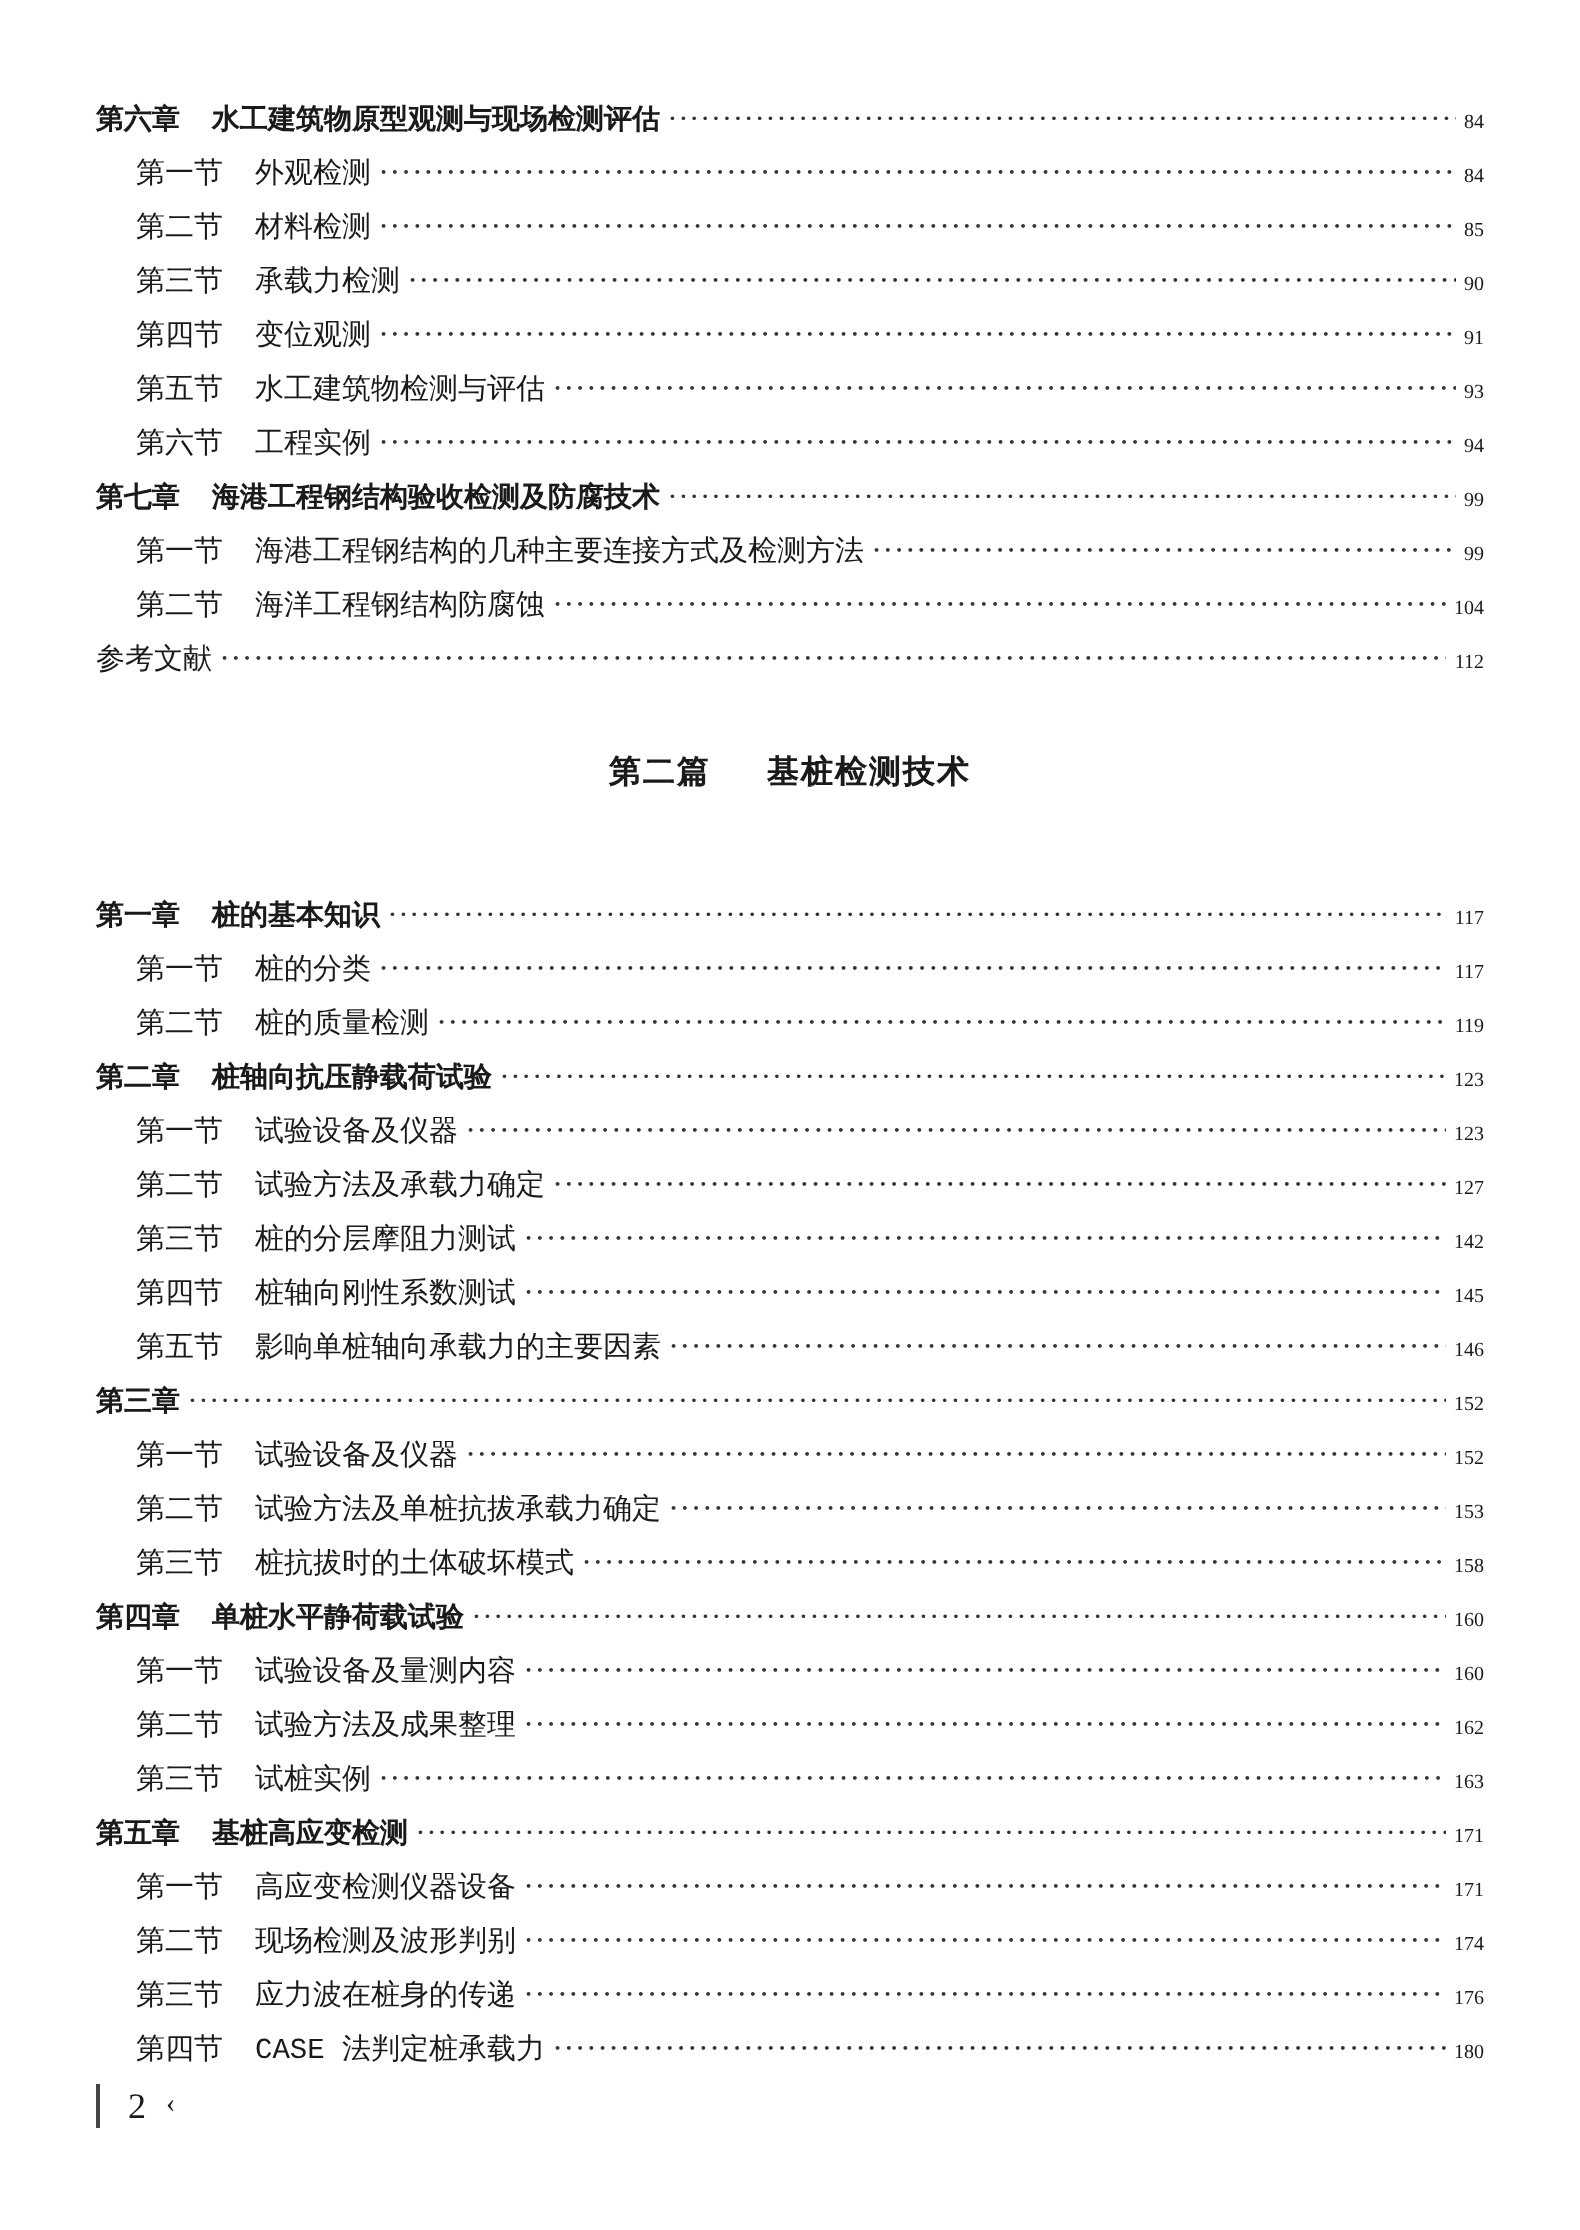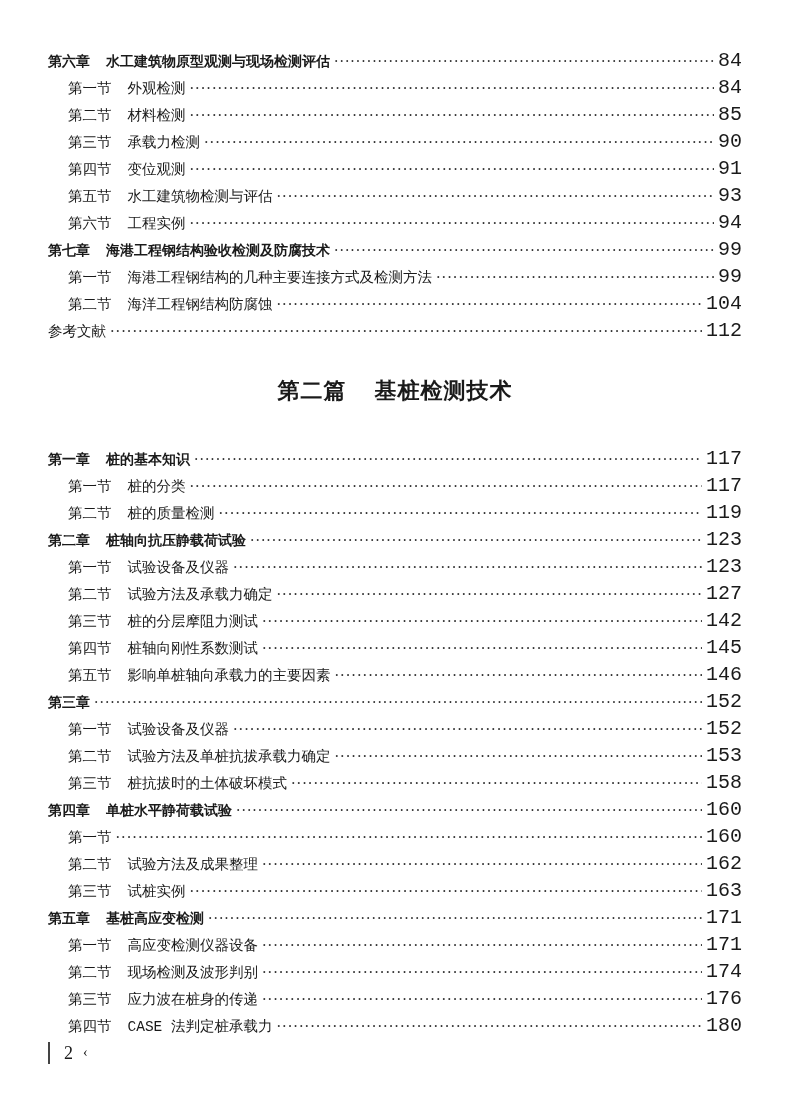--- a/index.html
+++ b/index.html
@@ -8,23 +8,23 @@
   .toc { position: absolute; left: 48px; width: 694px; }
   .row { display: flex; align-items: baseline; height: 27px; line-height: 27px; font-size: 14.5px; }
   .row.chapter { font-family: "DejaVu Sans", "Liberation Sans", sans-serif; font-weight: bold; font-size: 14px; }
   .row.section { padding-left: 20px; }
   .num { white-space: nowrap; }
   .title { white-space: nowrap; margin-left: 16px; font-family: Liberation Mono, monospace; }
   .row.ref .title { margin-left: 0; }
   .leader { flex: 1; overflow: hidden; white-space: nowrap; margin: 0 4px; font-weight: normal;
             font-family: "DejaVu Serif", serif; color: #333; letter-spacing: 1px; }
   .leader::after { content: "··································································································································································"; }
-  .page { white-space: nowrap; font-family: Liberation Mono, monospace; font-weight: normal; font-size: 20px; }
+  .page { white-space: nowrap; font-family: Liberation Serif, serif; font-weight: normal; font-size: 10px; }
   .part-title { position: absolute; top: 376px; left: 0; width: 790px; text-align: center;
-                font-size: 22px; font-weight: bold; font-family: Liberation Sans, sans-serif; letter-spacing: 1px; }
+                font-size: 16px; font-weight: bold; font-family: Liberation Sans, sans-serif; letter-spacing: 1px; }
   .part-title span.gap { display: inline-block; width: 28px; }
   .footer { position: absolute; left: 48px; top: 1042px; display: flex; align-items: center;
             font-family: "Liberation Serif", serif; font-size: 18px; }
   .footer .bar { width: 2px; height: 22px; background: #444; margin-right: 14px; }
   .footer .arrow { margin-left: 10px; font-size: 14px; }
 </style>
 </head>
 <body>
 
 <div class="toc" id="toc1" style="top:47px;">
@@ -178,20 +178,21 @@
       <span class="page">158</span>
     </div>
     <div class="row chapter">
       <span class="num">第四章</span>
       <span class="title">单桩水平静荷载试验</span>
       <span class="leader"></span>
       <span class="page">160</span>
     </div>
     <div class="row section">
       <span class="num">第一节</span>
+      <span class="title">试验设备及量测内容</span>
       <span class="leader"></span>
       <span class="page">160</span>
     </div>
     <div class="row section">
       <span class="num">第二节</span>
       <span class="title">试验方法及成果整理</span>
       <span class="leader"></span>
       <span class="page">162</span>
     </div>
     <div class="row section">

